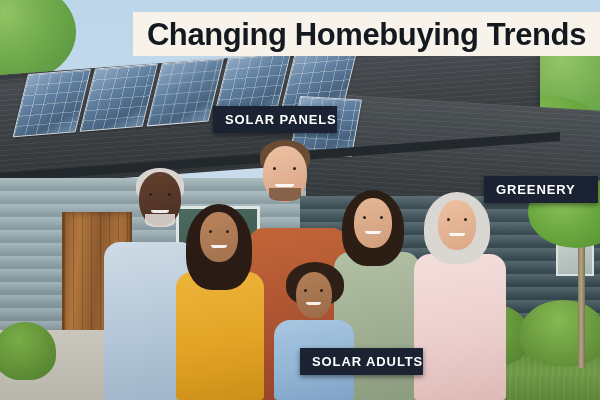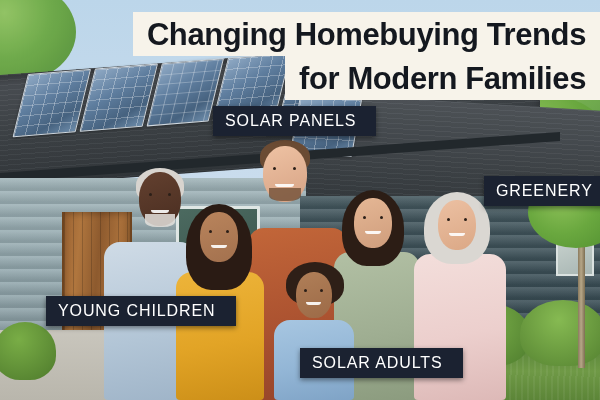--- a/index.html
+++ b/index.html
@@ -80,22 +80,22 @@
   .smile{position:absolute;height:3px;border-radius:0 0 8px 8px;background:#fff;opacity:.9;}
   .eye{position:absolute;width:3px;height:3px;border-radius:50%;background:#2b1f18;}
   
   .title-wrap{position:absolute;left:0;top:12px;width:600px;
     display:flex;flex-direction:column;align-items:flex-end;z-index:40;}
   .title-line{background:#f7f3ea;color:#14181f;
     font-size:31px;font-weight:bold;line-height:1.20;
     letter-spacing:-.4px;padding:4px 14px 3px 14px;white-space:nowrap;}
   
   .label{position:absolute;z-index:45;background:#1b2231;color:#ffffff;
-    font-size:16px;font-weight:normal;letter-spacing:.9px;
-    padding:6px 20px 6px 12px;white-space:nowrap;
+    font-size:13px;font-weight:bold;letter-spacing:.9px;
+    padding:6px 0 6px 12px;white-space:nowrap;
     box-shadow:0 2px 5px rgba(0,0,0,.45);}
   #lbl-solar{left:213px;top:106px;}
   #lbl-green{left:484px;top:176px;padding-right:22px;}
   #lbl-young{left:46px;top:296px;}
   #lbl-older{left:300px;top:348px;}
 </style>
 </head>
 <body>
 
 <div id="stage">
@@ -203,21 +203,19 @@
     <div class="torso" style="left:274px;top:320px;width:80px;height:80px;background:linear-gradient(170deg,#a7c6e1 0%,#93b6d6 55%,#7fa3c6 100%);"></div>
     <div class="hair" style="left:286px;top:262px;width:58px;height:44px;border-radius:50% 50% 42% 42%;background:#2e1f17;"></div>
     <div class="head" style="left:296px;top:272px;width:36px;height:46px;background:linear-gradient(160deg,#b07f58,#9c6a47);"></div>
     <div class="eye" style="left:304px;top:289px;"></div>
     <div class="eye" style="left:320px;top:289px;"></div>
     <div class="smile" style="left:306px;top:302px;width:15px;"></div>
   </div>
 
   <div class="title-wrap">
     <div class="title-line">Changing Homebuying Trends</div>
-    <div class="title-line">for Modern Families</div>
   </div>
 
   <div class="label" id="lbl-solar">SOLAR PANELS</div>
   <div class="label" id="lbl-green">GREENERY</div>
-  <div class="label" id="lbl-young">YOUNG CHILDREN</div>
   <div class="label" id="lbl-older">SOLAR ADULTS</div>
 
 </div>
 
 </body></html>

